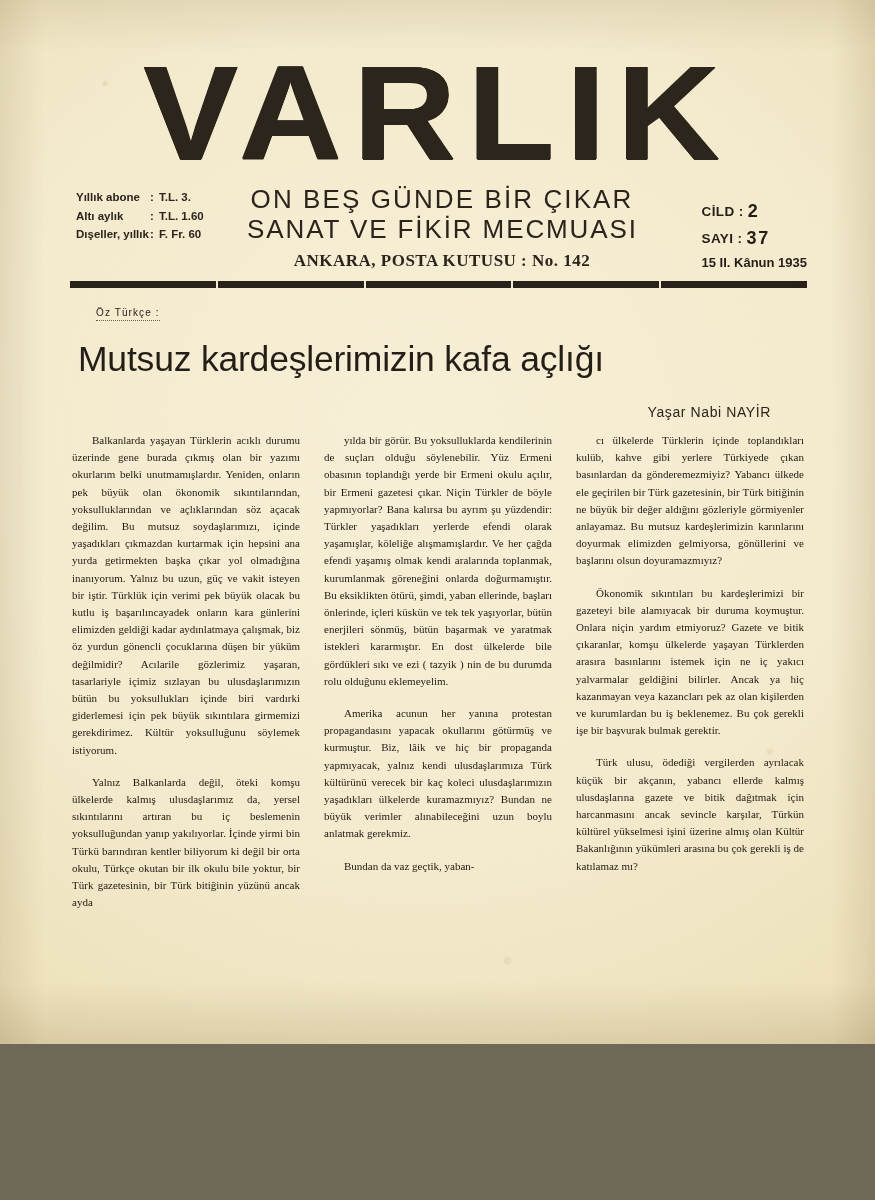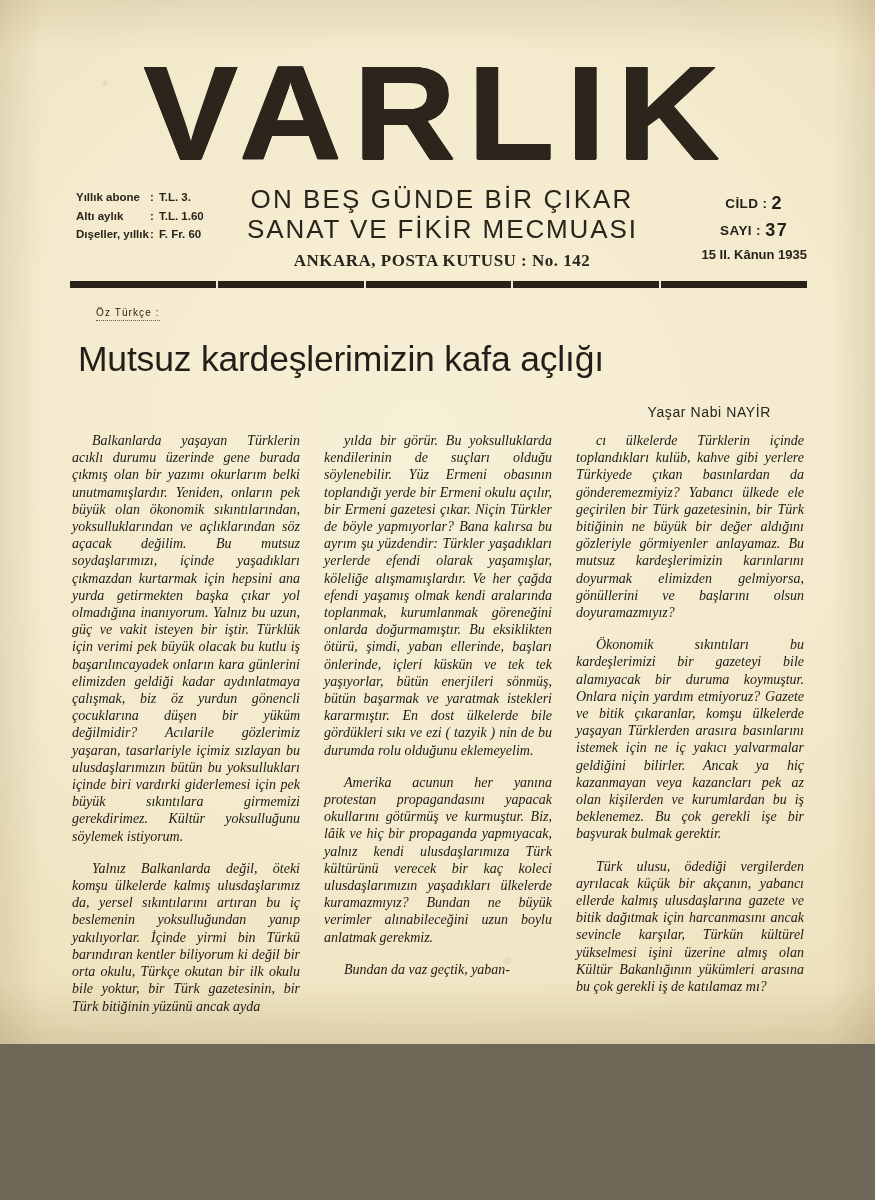--- a/index.html
+++ b/index.html
@@ -119,22 +119,22 @@
     font-weight: bold;
     font-size: 17px;
     letter-spacing: .5px;
     color: #2a241c;
     white-space: nowrap;
   }
 
   .issue {
     position: absolute;
     right: 0;
-    top: 4px;
-    text-align: center;
+    top: 12px;
+    text-align: left;
     font-family: "Liberation Sans", sans-serif;
     font-weight: bold;
     color: #231e17;
     white-space: nowrap;
   }
   .issue-line {
     font-size: 13.5px;
     line-height: 1.52;
     letter-spacing: .4px;
   }
@@ -212,27 +212,26 @@
     position: absolute;
     left: 72px;
     top: 432px;
     width: 733px;
     display: flex;
     gap: 24px;
   }
   .column {
     width: 228px;
     font-family: "Liberation Serif", serif;
-    font-size: 14px;
+    font-size: 11px;
     line-height: 17.2px;
     text-align: justify;
     text-justify: inter-word;
     color: #1f1a13;
     hyphens: manual;
-    font-style: italic;
   }
   .column p {
     margin: 0 0 0 0;
     text-indent: 20px;
   }
   .column p + p {
     margin-top: 15px;
   }
   .column p:last-child {
     text-align: justify;

